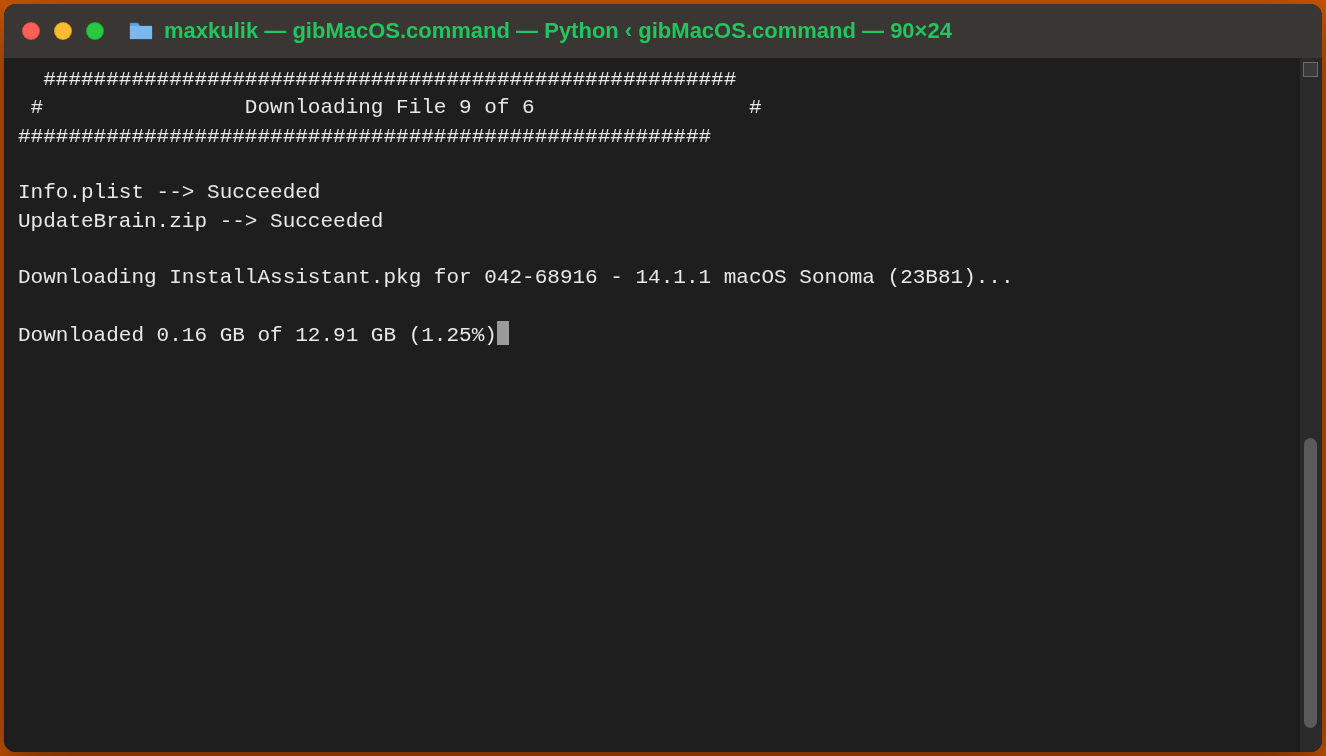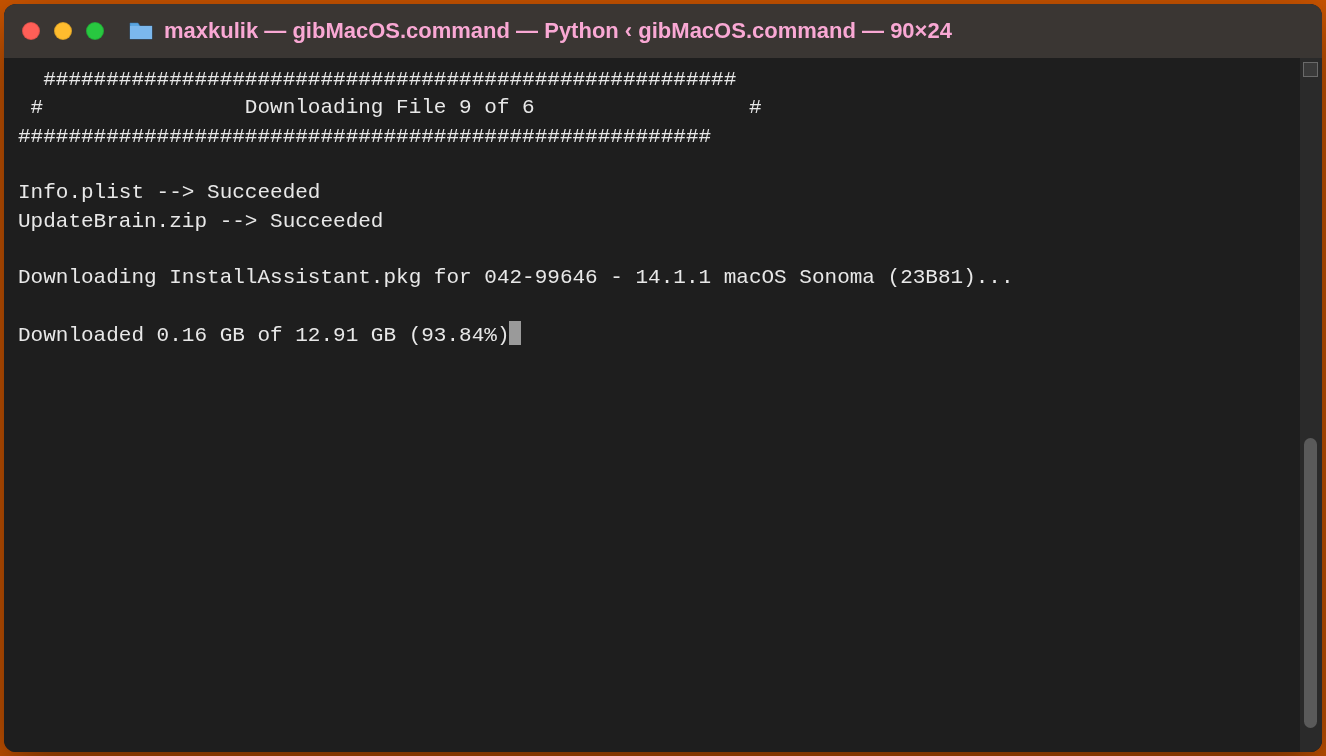--- a/index.html
+++ b/index.html
@@ -64,21 +64,21 @@
     .traffic-light.zoom {
       background: #28c840;
       border: 1px solid rgba(0,0,0,0.15);
     }
 
     .title-content {
       display: flex;
       align-items: center;
       margin-left: 24px;
       gap: 10px;
-      color: #f9a8d4;
+      color: #22c55e;
       font-size: 22px;
       font-weight: 600;
     }
 
     .folder-icon {
       width: 26px;
       height: 20px;
       position: relative;
     }
 
@@ -159,21 +159,21 @@
     </div>
   </div>
 
   <div class="terminal-body"><span>  #######################################################</span>
 <span> #                Downloading File 9 of 6                 #</span>
 <span>#######################################################</span>
 <span></span>
 <span>Info.plist --&gt; Succeeded</span>
 <span>UpdateBrain.zip --&gt; Succeeded</span>
 <span></span>
-<span>Downloading InstallAssistant.pkg for 042-99646 - 14.1.1 macOS Sonoma (23B81)...</span>
+<span>Downloading InstallAssistant.pkg for 042-68916 - 14.1.1 macOS Sonoma (23B81)...</span>
 <span></span>
-<span>Downloaded 0.16 GB of 12.91 GB (93.84%)</span><span class="cursor-block"></span></div>
+<span>Downloaded 0.16 GB of 12.91 GB (1.25%)</span><span class="cursor-block"></span></div>
 
   <div class="scrollbar-area">
     <div class="scrollbar-top-box"></div>
     <div class="scrollbar-thumb"></div>
   </div>
 </div>
 
 </body></html>

